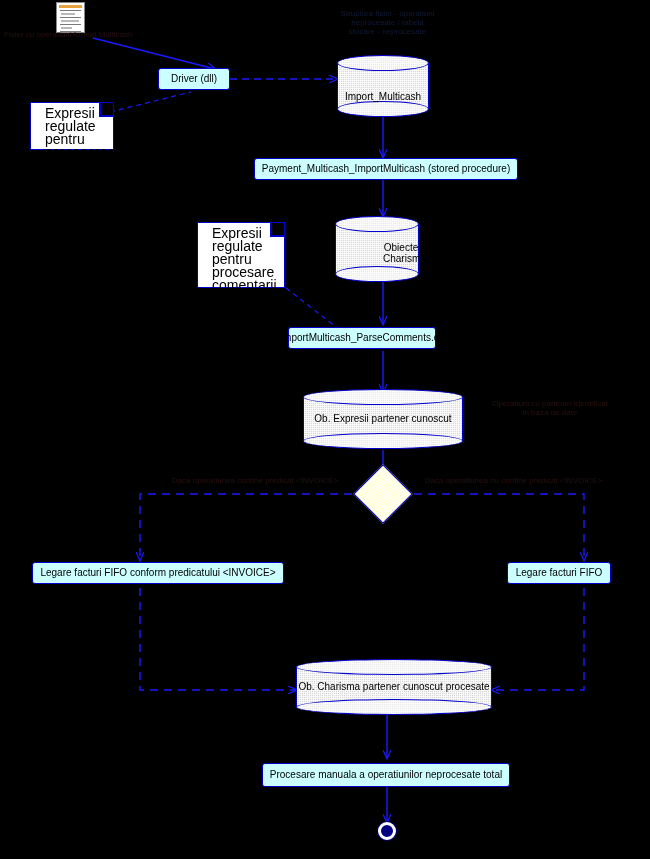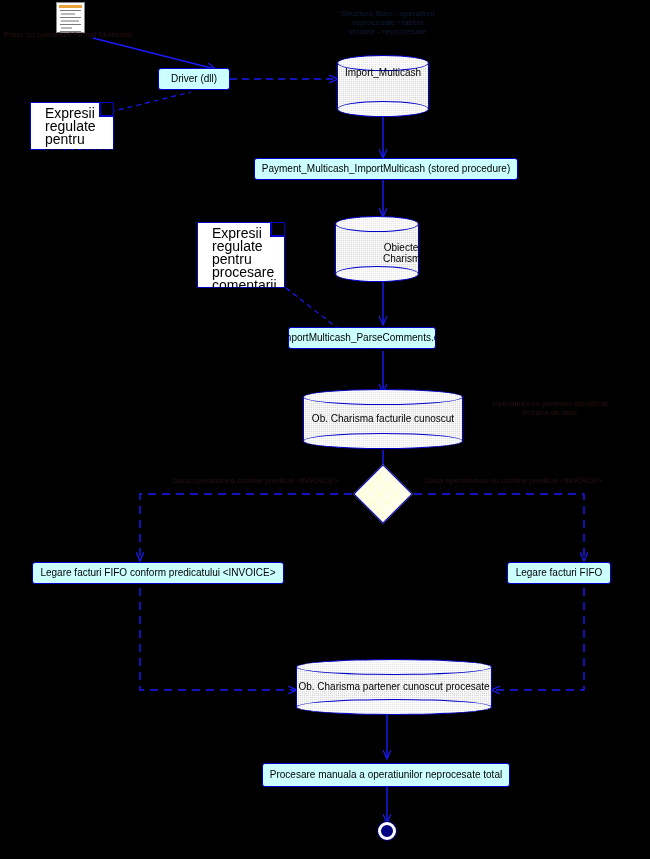--- a/index.html
+++ b/index.html
@@ -221,21 +221,21 @@
     <div class="note-fold"></div>
     <span style="white-space:pre-line;">Expresii regulate
 pentru procesarea
 preliminara</span>
   </div>
 
   <div class="cylinder" style="left:337px; top:55px; width:92px; height:62px;">
     <div class="cyl-body" style="top:8px; bottom:8px;"></div>
     <div class="cyl-top" style="top:0;"></div>
     <div class="cyl-bottom" style="bottom:0;"></div>
-    <div class="cyl-label" style="top:12px;">Import_Multicash</div>
+    <div class="cyl-label" style="top:36px;">Import_Multicash</div>
   </div>
   <div class="dim-text navy" style="left:320px; top:9px; width:135px;">Structura fisier - operatiuni
 neprocesate / tabela
 stocare - neprocesate</div>
 
   <div class="node activity" style="left:254px; top:158px; width:264px; height:22px;">
     <span>Payment_Multicash_ImportMulticash (stored procedure)</span>
   </div>
 
   <div class="note" style="left:197px; top:222px; width:88px; height:66px; position:absolute;">
@@ -253,21 +253,21 @@
   </div>
 
   <div class="node activity" style="left:288px; top:327px; width:148px; height:22px;">
     <span>ImportMulticash_ParseComments.dll</span>
   </div>
 
   <div class="cylinder" style="left:303px; top:389px; width:160px; height:60px;">
     <div class="cyl-body" style="top:8px; bottom:8px;"></div>
     <div class="cyl-top" style="top:0;"></div>
     <div class="cyl-bottom" style="bottom:0;"></div>
-    <div class="cyl-label" style="top:24px;">Ob. Charisma facturile cunoscut</div>
+    <div class="cyl-label" style="top:24px;">Ob. Expresii partener cunoscut</div>
   </div>
   <div class="dim-text" style="left:455px; top:399px; width:190px;">Operatiuni cu partener identificat
 in baza de date</div>
 
   <div class="diamond" style="left:362px; top:473px; width:42px; height:42px;"></div>
 
   <div class="dim-text" style="left:140px; top:476px; width:230px;">Daca operatiunea contine predicat &lt;INVOICE&gt;</div>
   <div class="dim-text" style="left:396px; top:476px; width:235px;">Daca operatiunea nu contine predicat &lt;INVOICE&gt;</div>
 
   <div class="node activity" style="left:507px; top:562px; width:104px; height:22px;">

